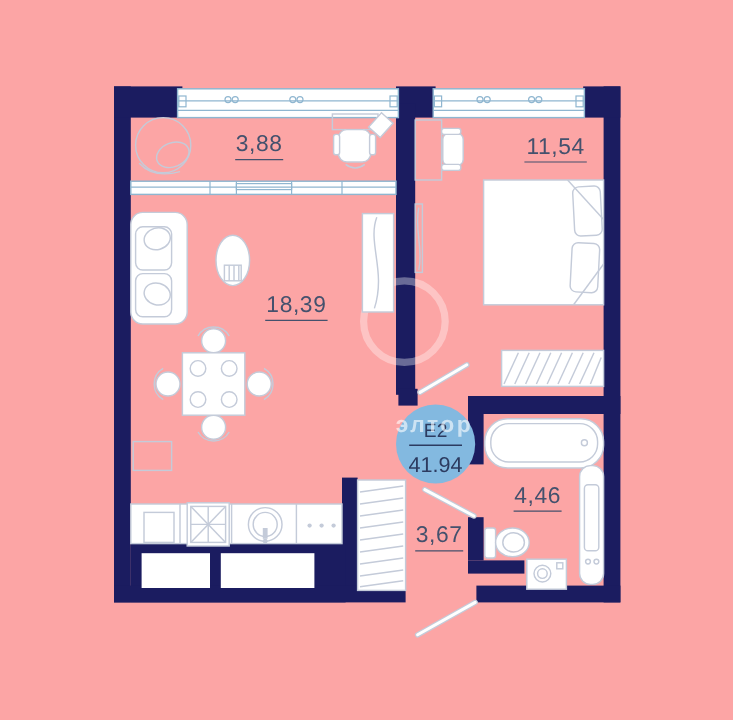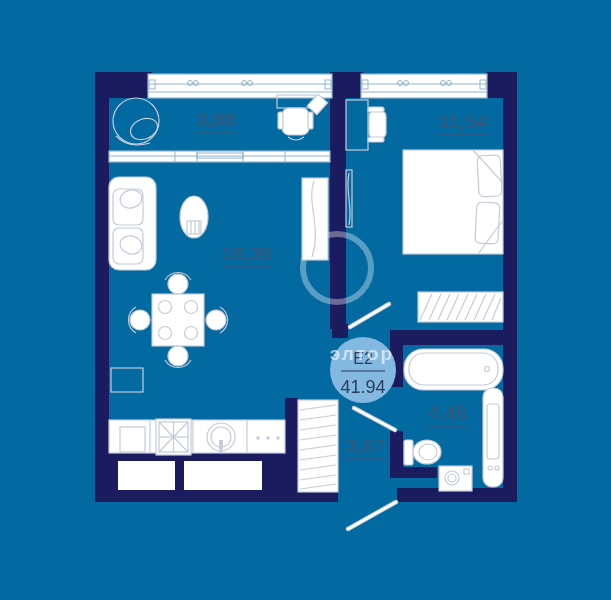--- a/index.html
+++ b/index.html
@@ -1,16 +1,16 @@
 <!DOCTYPE html>
 <html><head>
 <meta charset="utf-8">
 <style>
   html,body{margin:0;padding:0;background:#ffffff;}
-  .canvas{position:relative;width:611px;height:600px;background:#0369a1;overflow:hidden;
+  .canvas{position:relative;width:611px;height:600px;background:#fca5a5;overflow:hidden;
           font-family:"Liberation Sans",sans-serif;}
   svg{position:absolute;left:0;top:0;}
   .wall{fill:#1b1c60;stroke:none;}
   .winband{fill:#ffffff;stroke:#8fb6d0;stroke-width:1.2;}
   .winline{stroke:#8fb6d0;stroke-width:1;fill:none;}
   .f{stroke:#c4cbd9;stroke-width:1.2;fill:none;}
   .fw{stroke:#c4cbd9;stroke-width:1.2;fill:#ffffff;}
   .fd{fill:#c4cbd9;stroke:none;}
   .lbl{font-family:"Liberation Sans",sans-serif;font-size:19px;fill:#44516d;letter-spacing:0.5px;}
   .ul{stroke:#44516d;stroke-width:1;}

